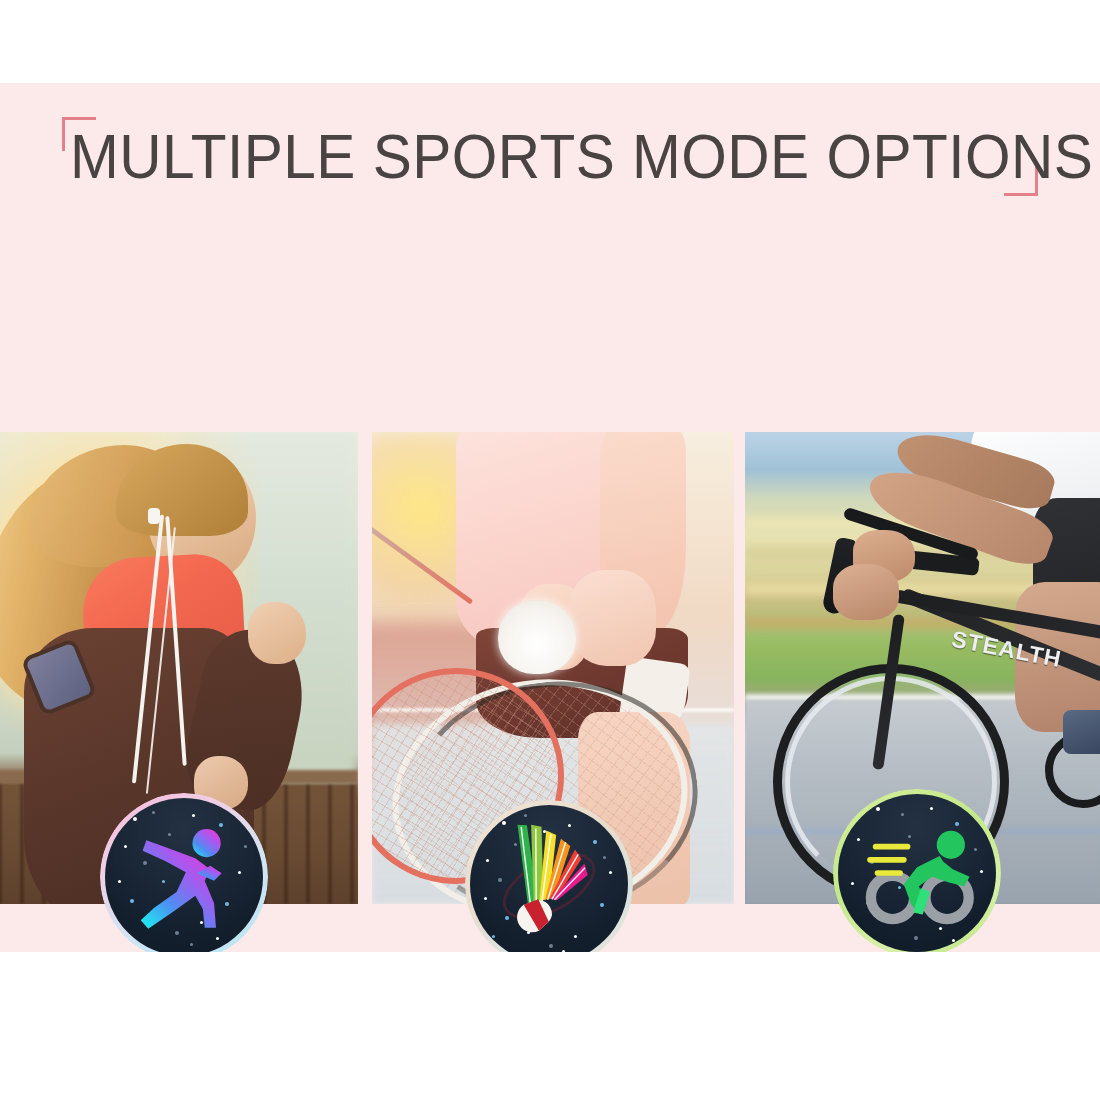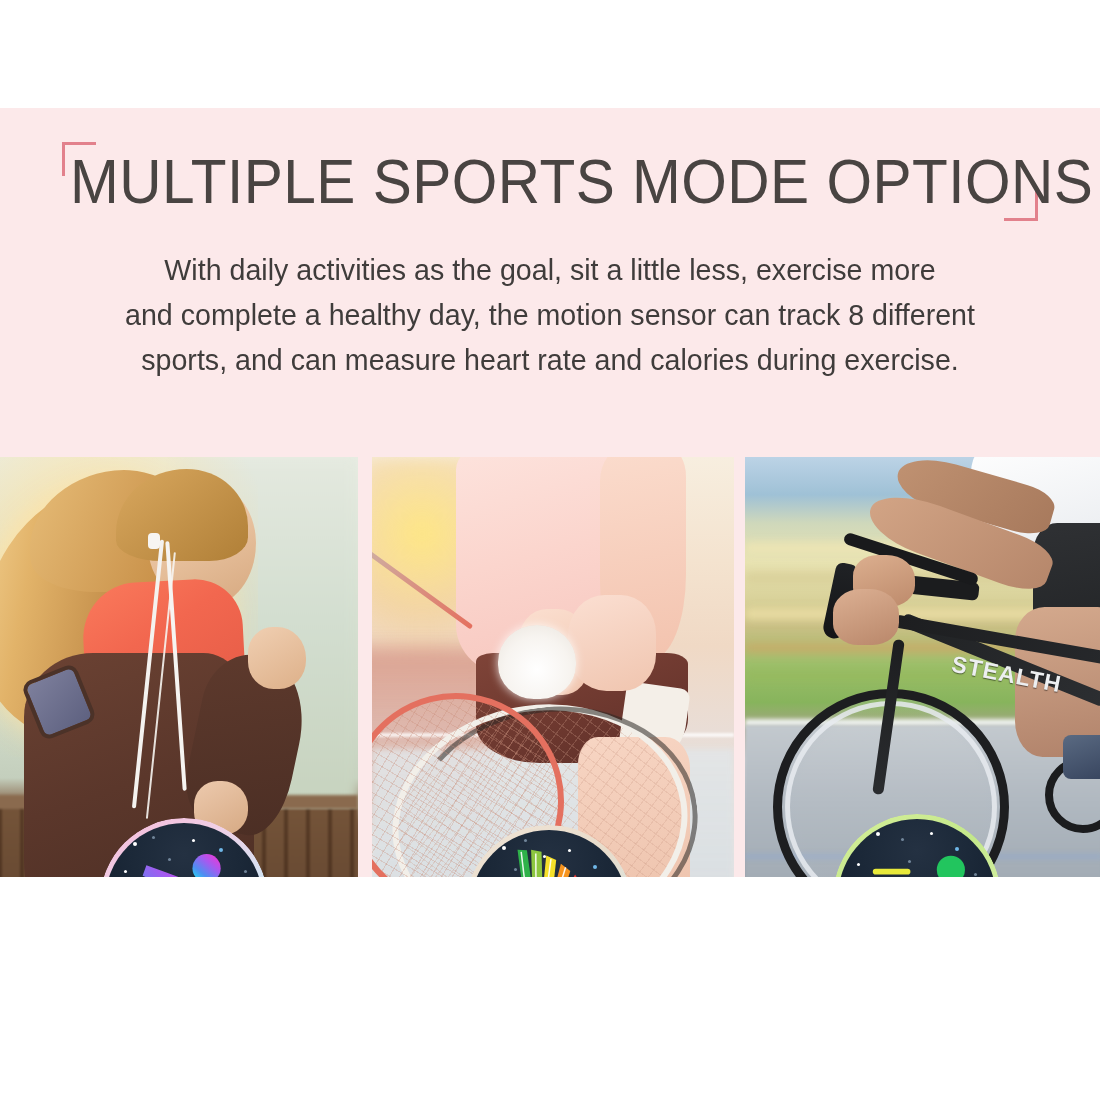--- a/index.html
+++ b/index.html
@@ -1,24 +1,23 @@
 <!DOCTYPE html>
 <html><head>
 <meta charset="utf-8">
 <style>
   * { margin:0; padding:0; box-sizing:border-box; }
   html,body{ width:1100px; height:1100px; background:#ffffff; }
   body{ font-family:"Liberation Sans", sans-serif; overflow:hidden; }
 
   .canvas{
     position:relative;
-    width:1100px; height:852px;
+    width:1100px; height:952px;
     background:#ffffff;
     overflow:hidden;
-    margin-top:25px;
   }
 
   
   .bg-band{
     position:absolute; left:0; top:83px;
     width:1100px; height:934px;
     background:#fce9ea;
   }
 
   
@@ -463,25 +462,20 @@
     <i class="h"></i>
       <i class="v"></i>
   </div>
   <div class="bracket bracket-br">
     <i class="h"></i>
       <i class="v"></i>
   </div>
 
   <div class="heading">MULTIPLE SPORTS MODE OPTIONS</div>
 
-  <div class="subcopy">
-    <p>With daily activities as the goal, sit a little less, exercise more</p>
-    <p>and complete a healthy day, the motion sensor can track 8 different</p>
-    <p>sports, and can measure heart rate and calories during exercise.</p>
-  </div>
 
   <div class="strip">
 
     <div class="panel panel-run">
       <div class="photo">
         <div class="p1-sky"></div>
         <div class="p1-blur-right"></div>
         <div class="p1-glow"></div>
         <div class="p1-rail"></div>
         <div class="p1-fence"></div>

